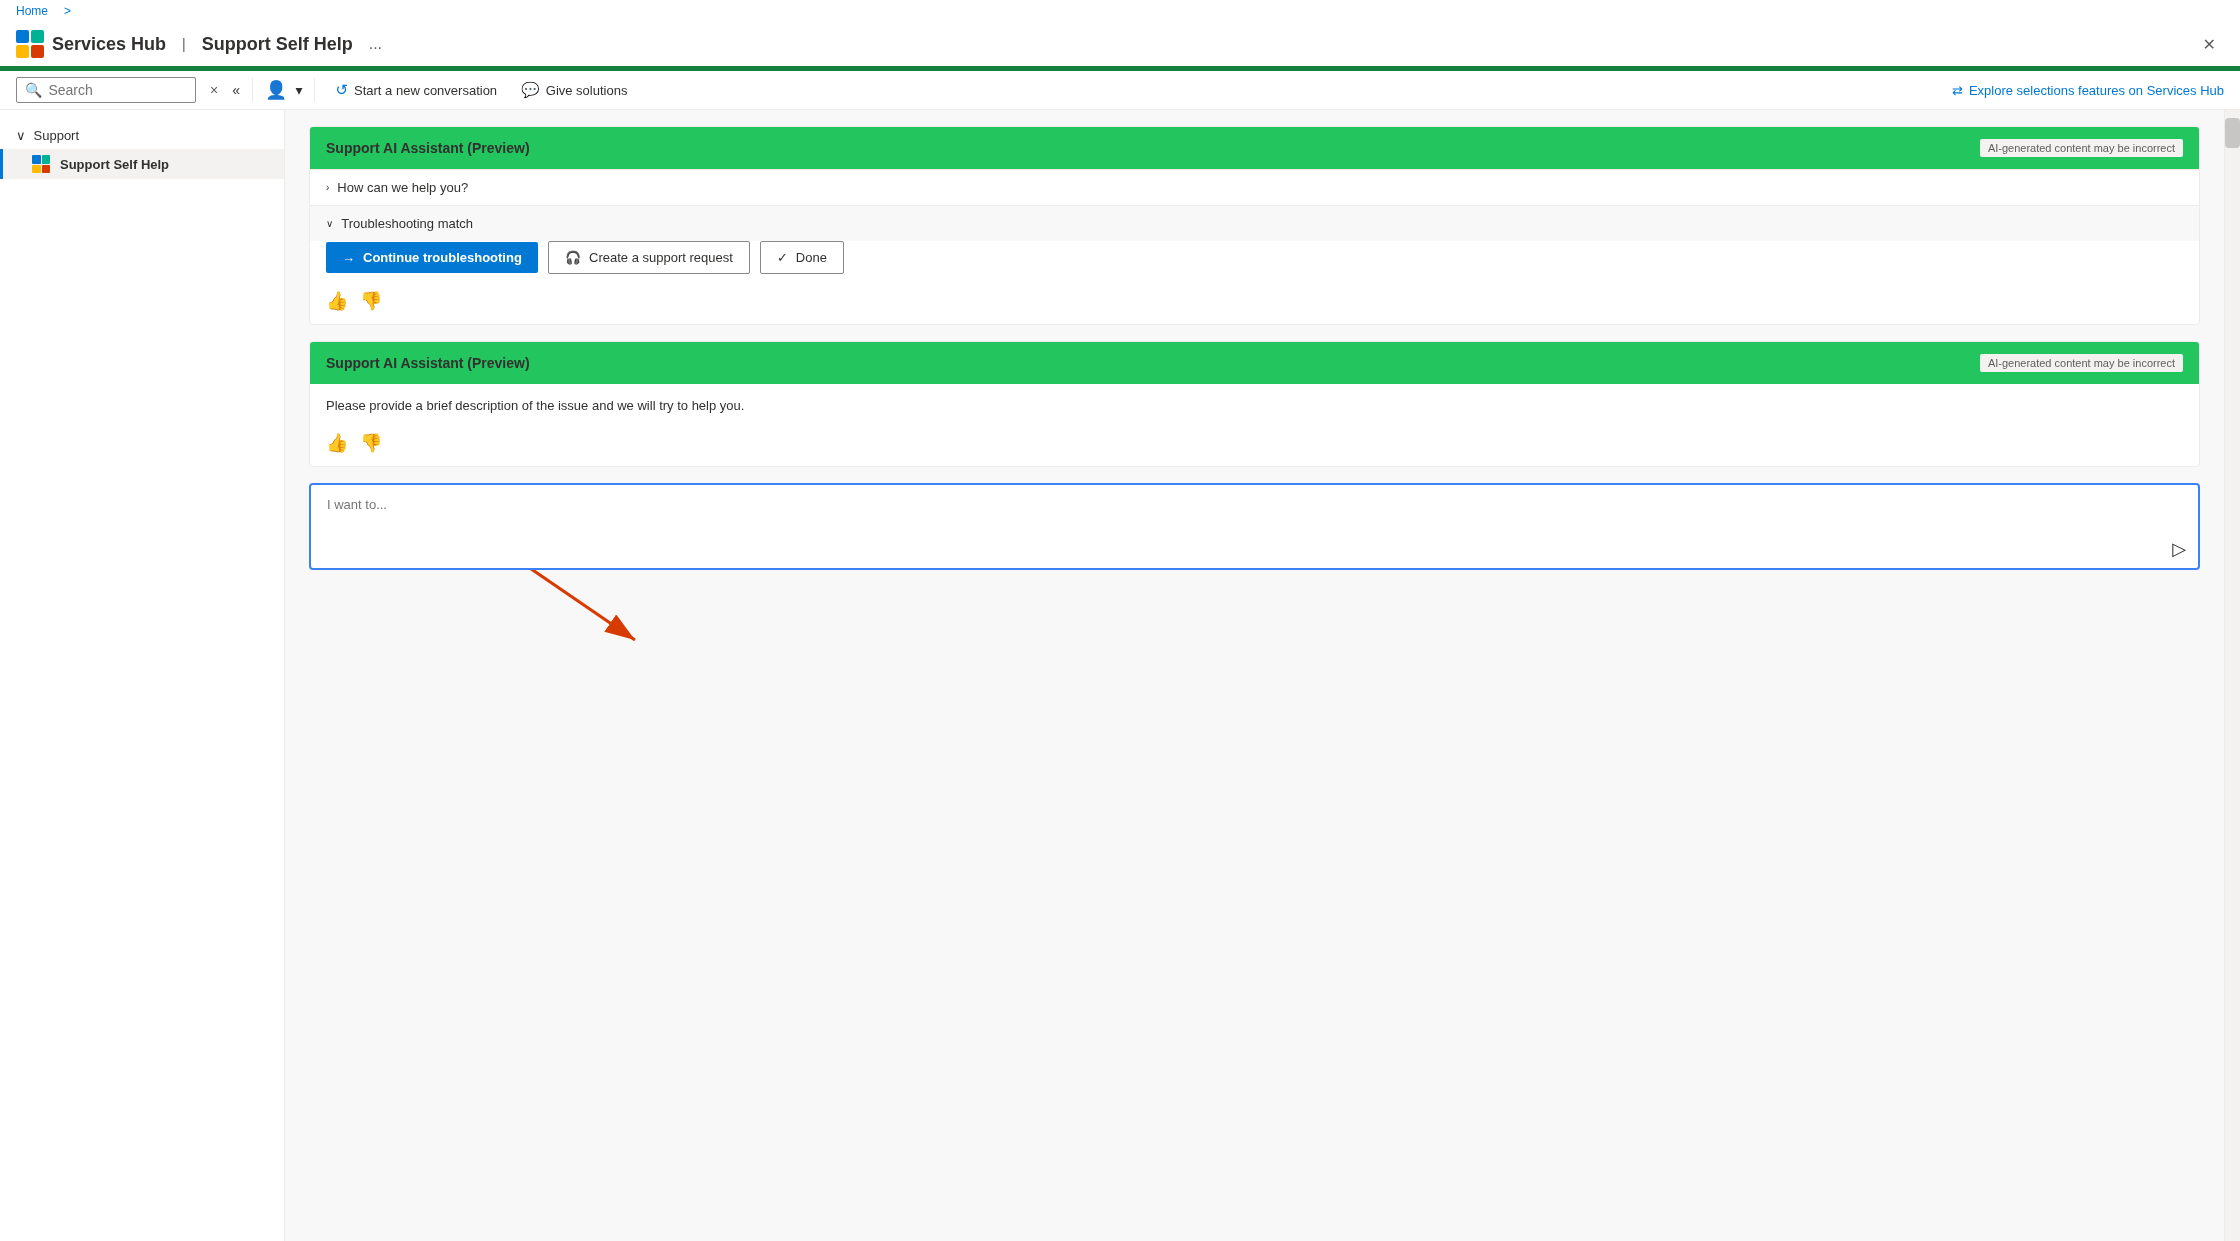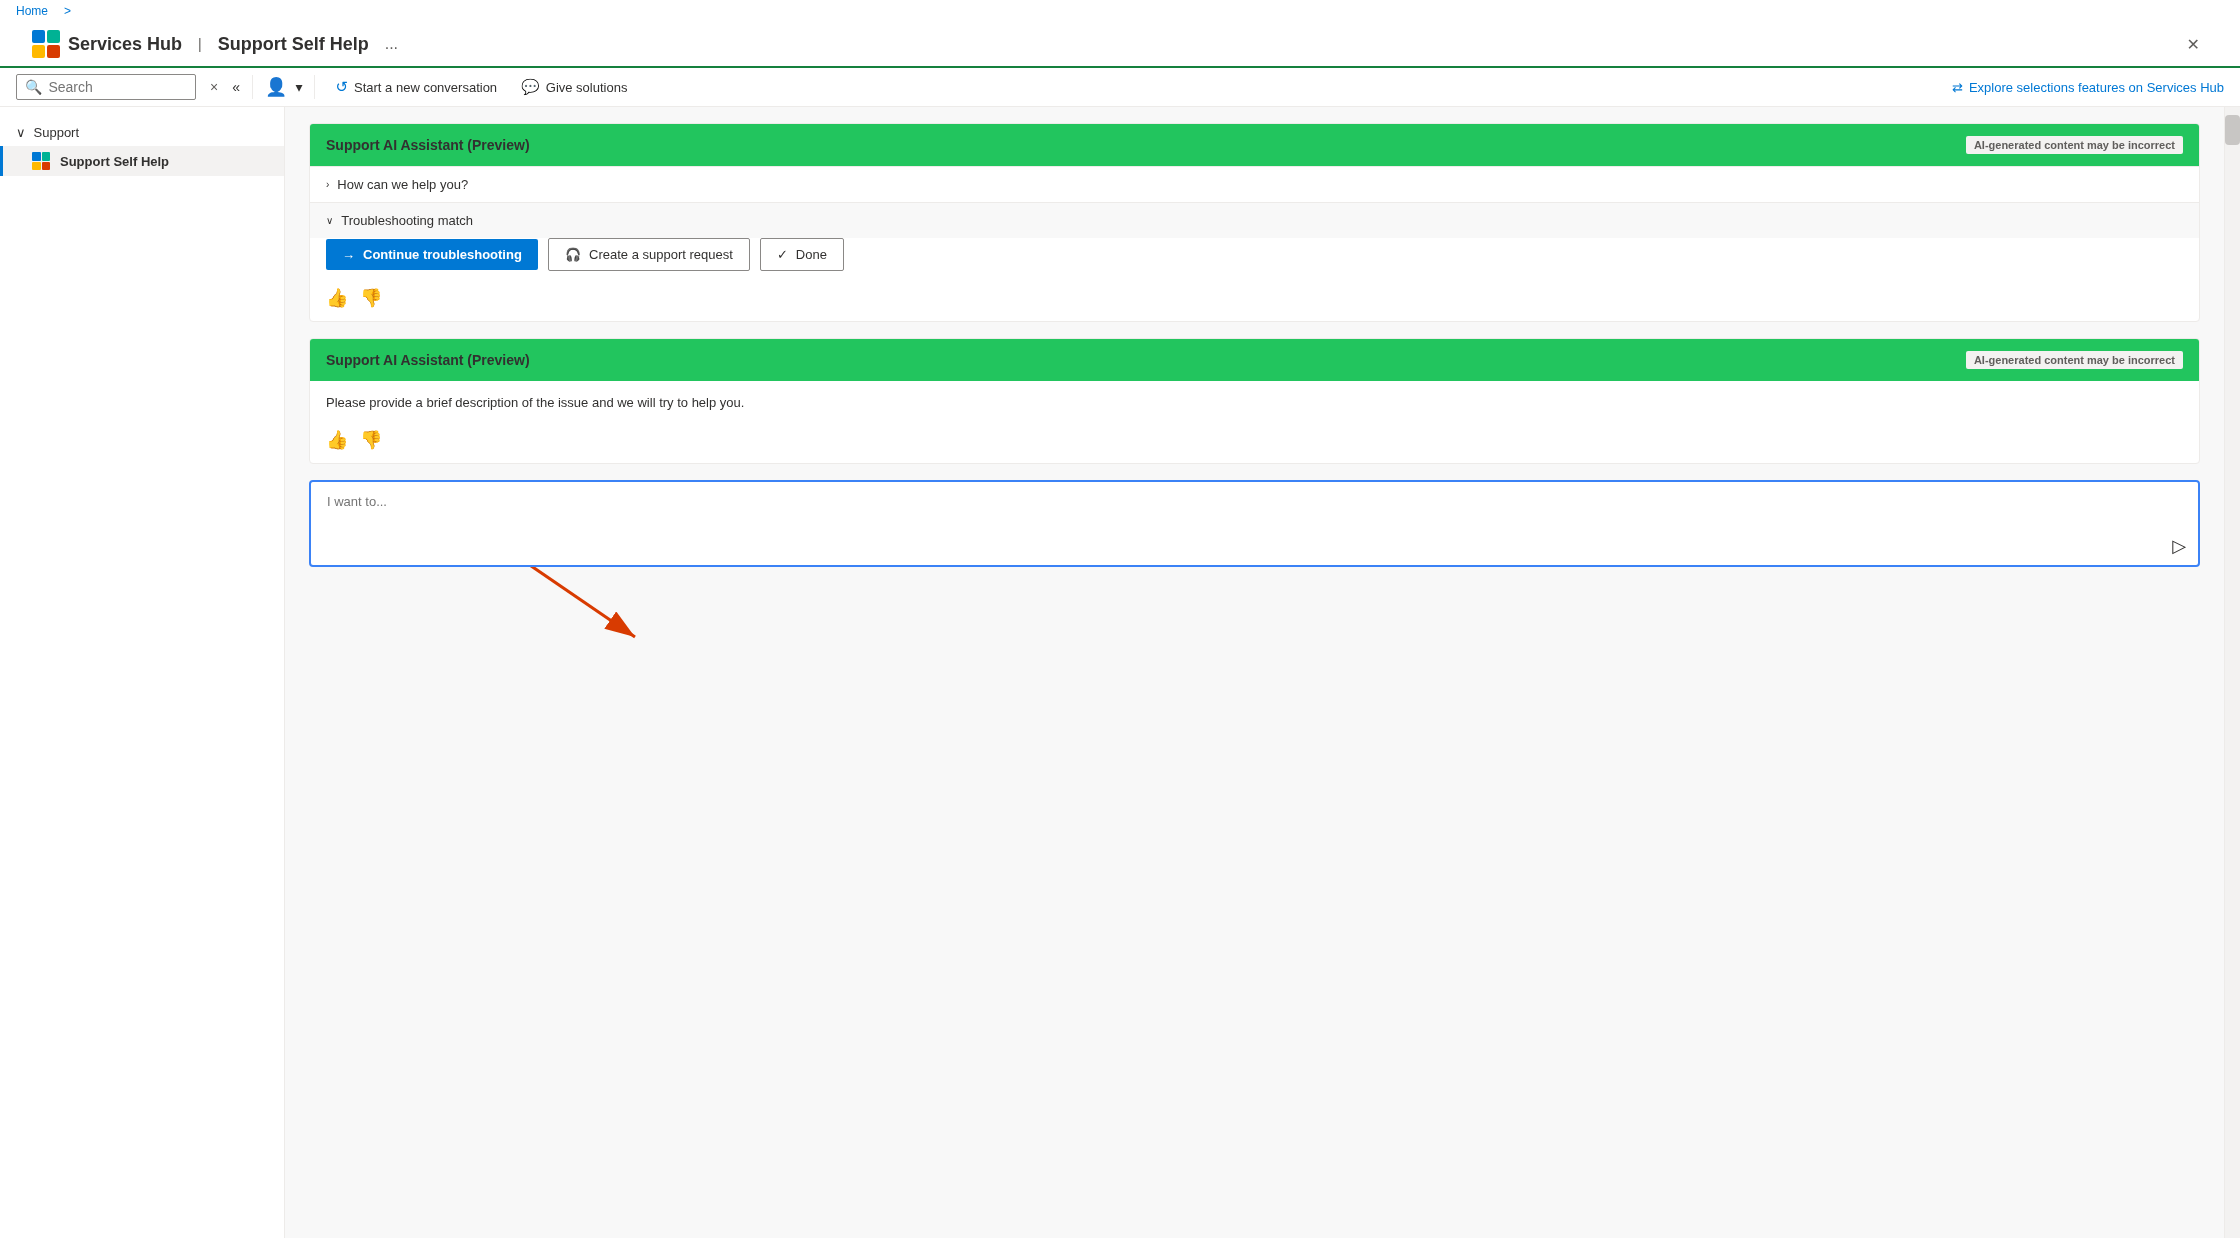--- a/index.html
+++ b/index.html
@@ -1,21 +1,21 @@
 <!DOCTYPE html>
 <html><head>
   <meta charset="utf-8">
   <style>
     * { box-sizing: border-box; margin: 0; padding: 0; }
     body { font-family: 'Segoe UI', Arial, sans-serif; font-size: 14px; color: #323130; background: #fff; height: 100vh; overflow: hidden; }
 
     
     .top-bar {
-      display: flex; align-items: center; padding: 8px 32px;
-      border-bottom: 2px solid #15803d;
+      display: flex; align-items: center; padding: 8px 16px;
+      border-bottom: 5px solid #15803d;
       background: #fff;
     }
     .logo-area { display: flex; align-items: center; gap: 8px; }
     .logo-grid {
       width: 28px; height: 28px;
       display: grid; grid-template-columns: 1fr 1fr; gap: 2px;
     }
     .logo-grid span { border-radius: 2px; }
     .logo-grid .tl { background: #0078d4; }
     .logo-grid .tr { background: #00b294; }
@@ -81,21 +81,21 @@
     
     .chat-card {
       background: #fff; border: 1px solid #edebe9; border-radius: 4px;
       margin-bottom: 16px; overflow: hidden;
     }
     .chat-card-header {
       display: flex; justify-content: space-between; align-items: center;
       padding: 12px 16px; background: #22c55e;
     }
     .chat-card-title { font-weight: 600; font-size: 14px; color: #323130; }
-    .ai-disclaimer { font-size: 11px; color: #605e5c; background: #f3f2f1; padding: 3px 8px; border-radius: 2px; font-weight: bold; }
+    .ai-disclaimer { font-size: 11px; color: #605e5c; background: #f3f2f1; padding: 3px 8px; border-radius: 2px; }
 
     
     .section-row {
       display: flex; align-items: center; gap: 8px;
       padding: 10px 16px; cursor: pointer; border-top: 1px solid #edebe9;
       font-size: 13px; color: #323130;
     }
     .section-row .chevron { color: #323130; font-size: 10px; }
 
     

